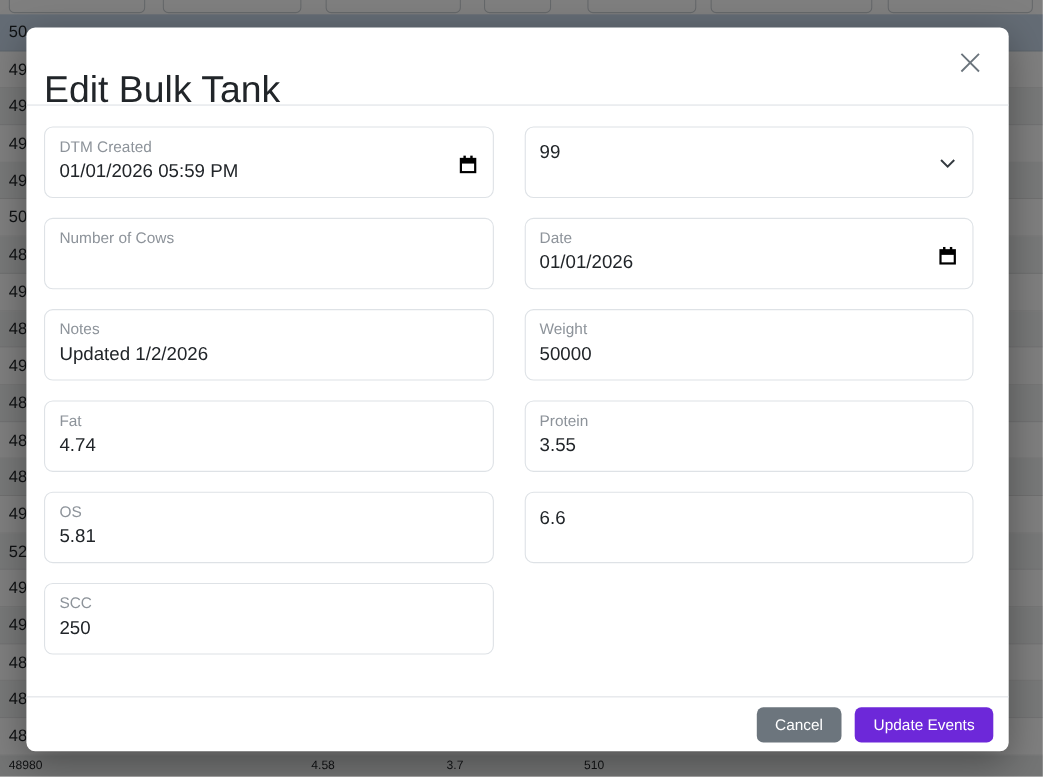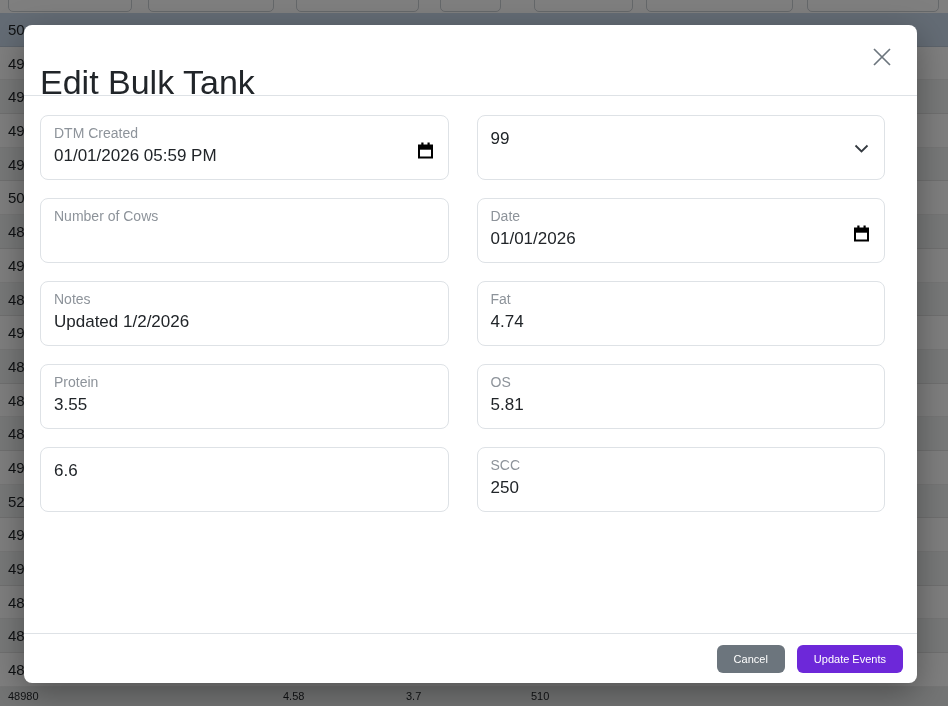--- a/index.html
+++ b/index.html
@@ -40,21 +40,21 @@
   .field-value{font-size:17px;color:#212529;line-height:23px;margin-top:2px;
                min-height:23px;white-space:nowrap;}
   .field-icon{position:absolute;right:14px;}
   .icon-cal{bottom:16px;}
   .icon-chevron{top:50%;margin-top:-8px;}
 
   .modal-footer{position:absolute;left:0;right:0;bottom:0;height:50px;
                 border-top:1px solid #dee2e6;display:flex;align-items:center;
                 justify-content:flex-end;gap:12px;padding-right:14px;
                 box-sizing:border-box;}
-  .btn{border:none;border-radius:6px;color:#fff;font-size:11px;
+  .btn{border:none;border-radius:6px;color:#fff;font-size:14px;
        font-family:"Liberation Sans",sans-serif;padding:8px 17px;cursor:pointer;}
   .btn-cancel{background:#6c757d;}
   .btn-update{background:#6d28d9;}
 </style>
 </head>
 <body>
 
 <div class="bg">
   <div class="filter-box" style="left:8px;width:122px;"></div>
   <div class="filter-box" style="left:148px;width:124px;"></div>
@@ -149,20 +149,24 @@
           <rect x="10.5" y="0.5" width="2.2" height="3.5" fill="#000"></rect>
         </svg>
       </span>
     </div>
 
     <div class="field">
       <div class="field-label">Notes</div>
       <div class="field-value">Updated 1/2/2026</div>
     </div>
 
+    <div class="field">
+      <div class="field-label">Weight</div>
+      <div class="field-value">50000</div>
+    </div>
 
     <div class="field">
       <div class="field-label">Fat</div>
       <div class="field-value">4.74</div>
     </div>
 
     <div class="field">
       <div class="field-label">Protein</div>
       <div class="field-value">3.55</div>
     </div>

